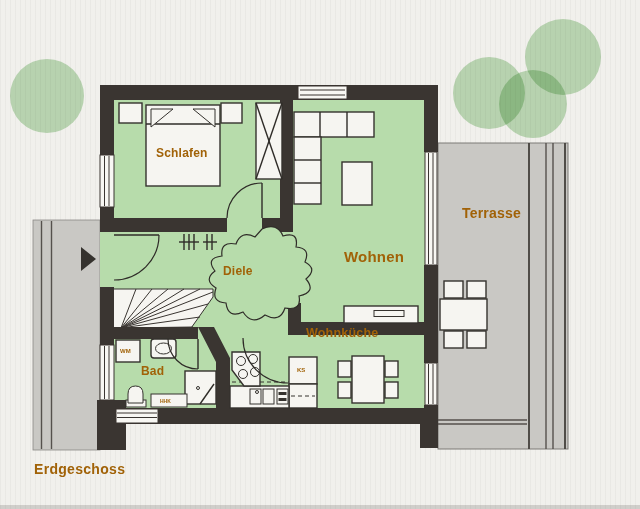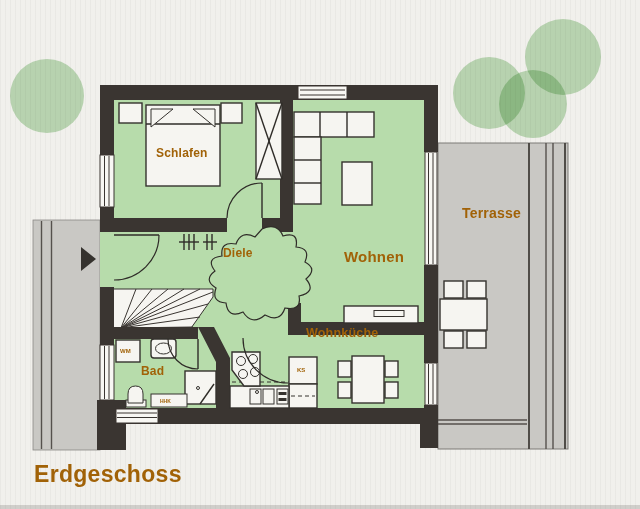--- a/index.html
+++ b/index.html
@@ -26,21 +26,21 @@
   .furn-thin{fill:#f6f5f1;stroke:#35322e;stroke-width:1;}
   .win{fill:#f8f7f3;stroke:#3a3531;stroke-width:1;}
   .winline{stroke:#3a3531;stroke-width:1;fill:none;}
   .line{stroke:#2f2c28;stroke-width:1.4;fill:none;}
   .arc{stroke:#2f2c28;stroke-width:1.2;fill:none;}
   .plant{fill:var(--room-green);stroke:#2f2c28;stroke-width:1.2;}
   .dash{stroke:#35322e;stroke-width:1;fill:none;stroke-dasharray:4 3;}
   .dark{fill:#35322e;}
   .lbl{position:absolute;color:#a16207;font-weight:bold;white-space:nowrap;}
   .lbl-room{font-size:12px;letter-spacing:0.2px;}
-  .lbl-big{font-size:23px;letter-spacing:0.3px;}
+  .lbl-big{font-size:14px;letter-spacing:0.3px;}
   .lbl-tiny{font-size:6px;letter-spacing:0;}
   .lbl-micro{font-size:5px;}
 </style>
 </head>
 <body style="background: rgb(241, 240, 236);">
 
 <div class="paper-texture"></div>
 
 <svg width="640" height="509" viewBox="0 0 640 509">
 
@@ -258,21 +258,21 @@
     </g>
     <g>
       <path class="arc" d="M243,338 A45,45 0 0 0 288,383"></path>
     </g>
   </g>
 
   <path class="plant" d="M262,229 q15,-7 21,7 q16,-5 13,11 q15,1 9,15 q13,7 1,17 q11,13 -7,17 q3,15 -14,12 q-5,15 -20,7 q-13,11 -22,-3 q-15,7 -17,-9 q-15,-1 -10,-15 q-13,-8 -1,-17 q-10,-13 7,-15 q-2,-15 14,-12 q5,-14 19,-7 Z"></path>
 </svg>
 
 <div class="lbl lbl-room" style="left:156px;top:146px;">Schlafen</div>
-<div class="lbl lbl-room" style="left:223px;top:246px;">Diele</div>
+<div class="lbl lbl-room" style="left:223px;top:264px;">Diele</div>
 <div class="lbl lbl-room" style="left:344px;top:248px;font-size:15px;">Wohnen</div>
 <div class="lbl lbl-room" style="left:306px;top:326px;font-size:12.5px;">Wohnküche</div>
 <div class="lbl lbl-room" style="left:141px;top:364px;">Bad</div>
 <div class="lbl lbl-room" style="left:462px;top:205px;font-size:14px;">Terrasse</div>
 <div class="lbl lbl-big" style="left:34px;top:461px;">Erdgeschoss</div>
 <div class="lbl lbl-tiny" style="left:120px;top:348px;">WM</div>
 <div class="lbl lbl-tiny" style="left:297px;top:367px;">KS</div>
 <div class="lbl lbl-micro" style="left:160px;top:398px;">HHK</div>
 
 <div class="scan-edge"></div>

